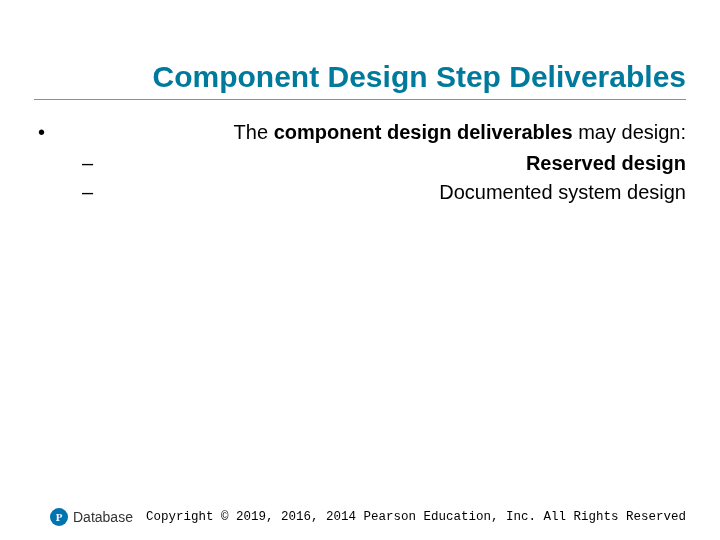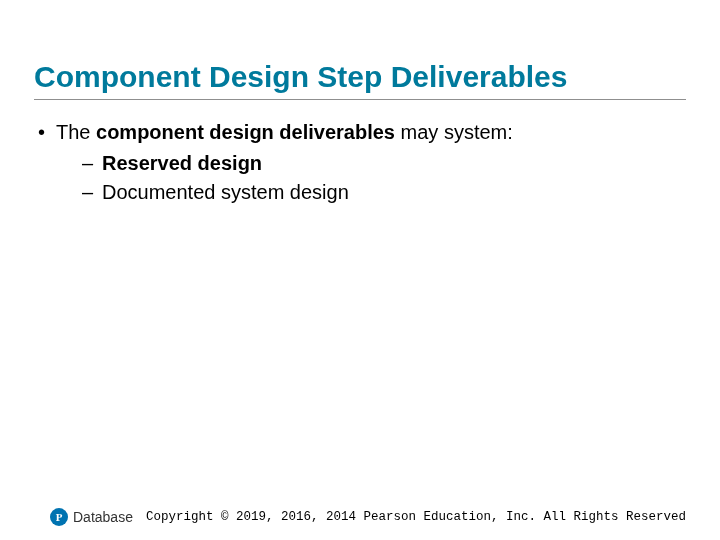--- a/index.html
+++ b/index.html
@@ -1,15 +1,15 @@
 <!DOCTYPE html>
 <html><head>
 <meta charset="utf-8">
 <style>
-  * { margin: 0; padding: 0; box-sizing: border-box; }
+  * { margin: 0; padding: 0; box-sizing: border-box; text-align: right; }
   html, body { width: 720px; height: 540px; background: #fff; font-family: Arial, Helvetica, sans-serif; }
   .slide {
     position: relative;
     width: 720px;
     height: 540px;
     padding: 60px 34px 0 34px;
   }
   .title {
     font-size: 30px;
     font-weight: 700;
@@ -100,21 +100,21 @@
   }
 </style>
 </head>
 <body>
 
 <div class="slide">
   <h1 class="title">Component Design Step Deliverables</h1>
   <hr class="title-rule">
   <ul class="bullets">
     <li>
-      <span>The </span><span class="bold">component design deliverables</span><span> may system:</span>
+      <span>The </span><span class="bold">component design deliverables</span><span> may design:</span>
       <ul class="sub">
         <li><span class="bold">Reserved design</span></li>
         <li><span>Documented system design</span></li>
       </ul>
     </li>
   </ul>
 
   <div class="footer">
     <div class="logo">
       <div class="logo-mark">

